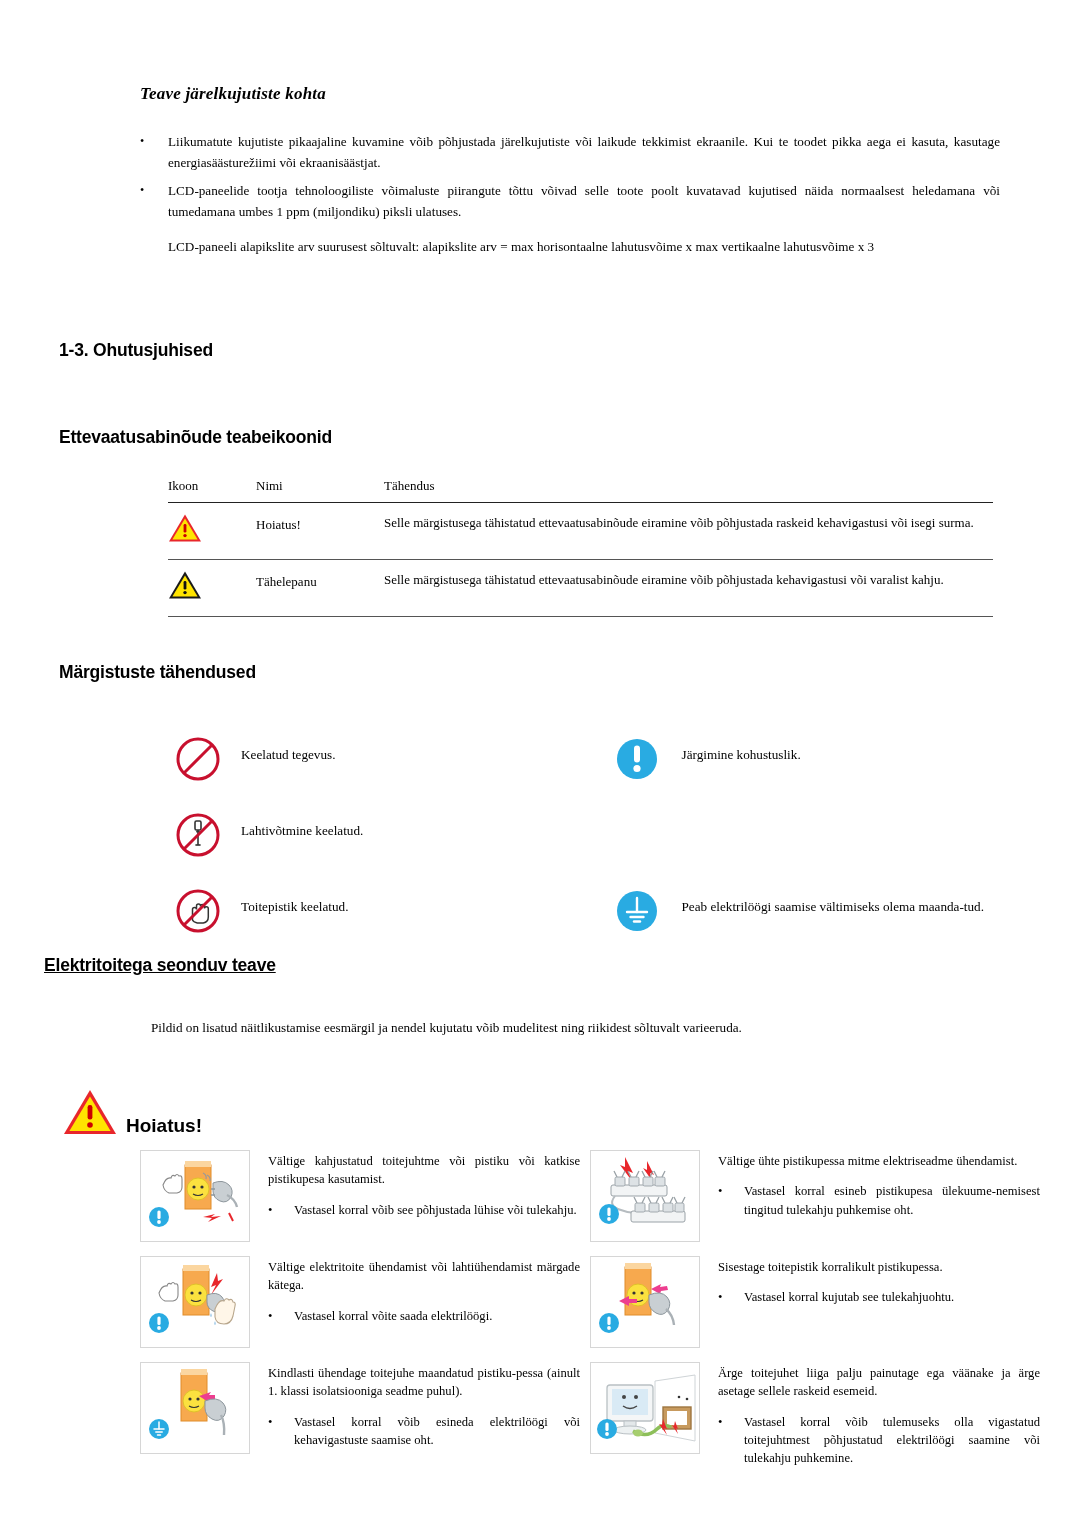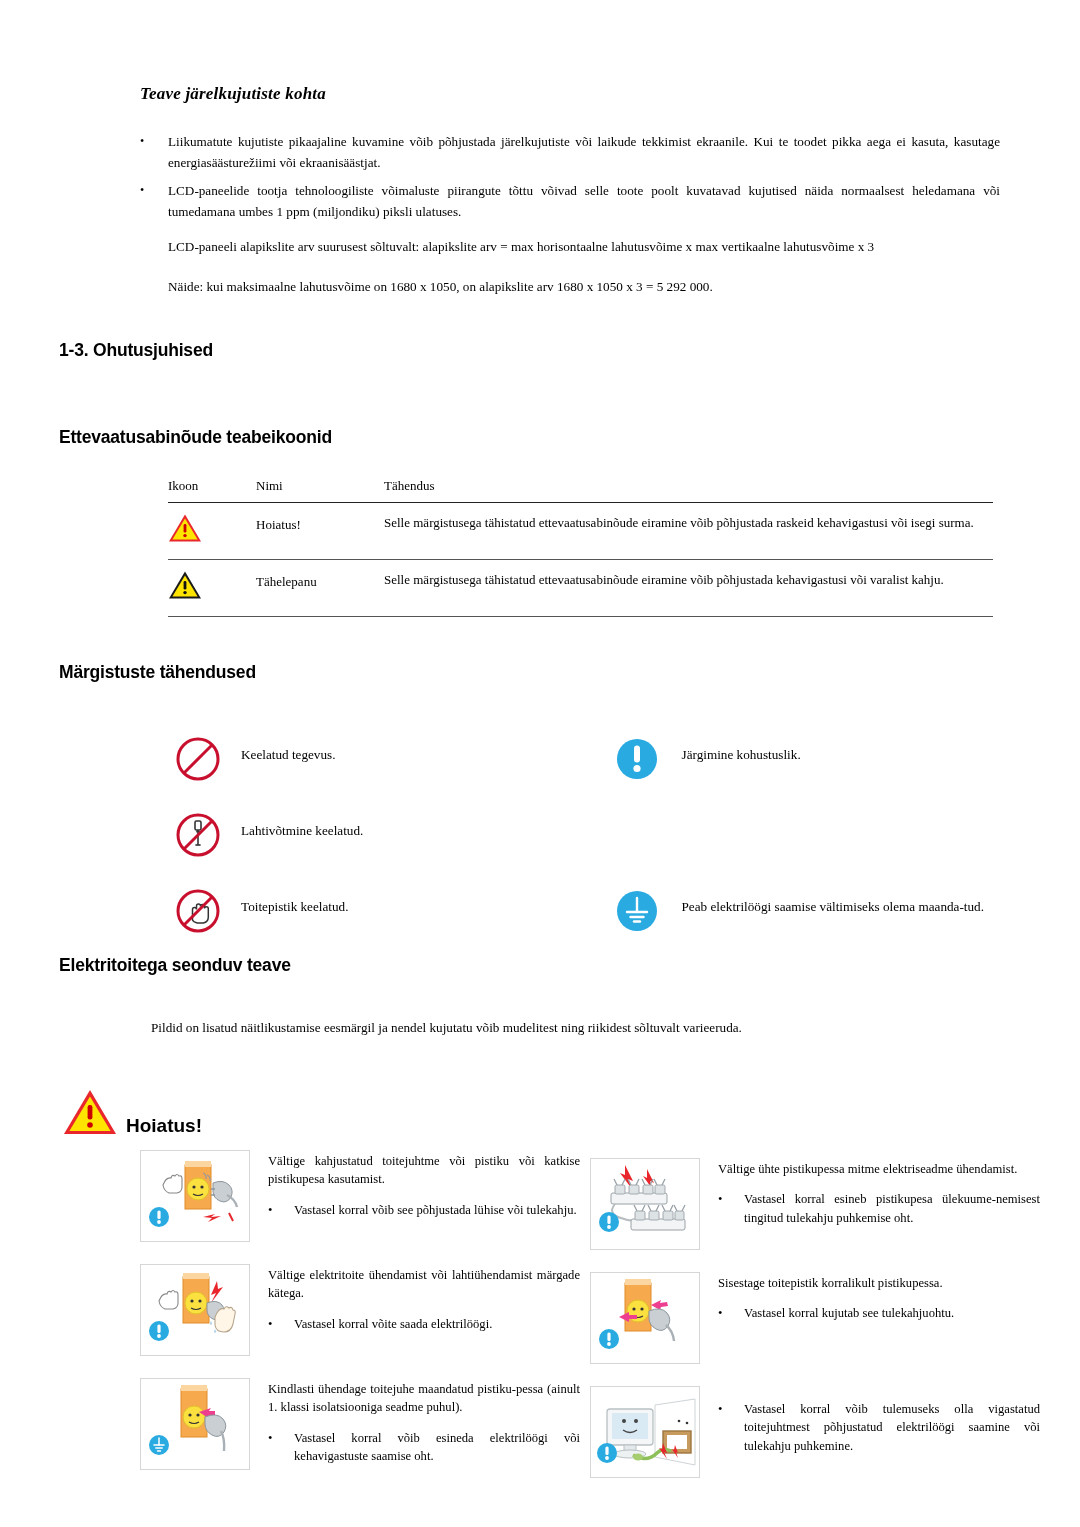--- a/index.html
+++ b/index.html
@@ -99,21 +99,21 @@
 
   
   .warn-grid {
     position: absolute;
     left: 140px; top: 1150px;
     width: 900px;
   }
   .warn-row { display: flex; width: 100%; }
   .warn-cell { display: flex; width: 50%; }
   .warn-cell.left  { padding-right: 10px; }
-  .warn-cell.right { padding-left: 0px; margin-top: 8px; }
+  .warn-cell.right { padding-left: 0px; }
   .warn-img {
     width: 110px; height: 92px;
     flex: 0 0 110px;
     border: 1px solid #d6d6d6;
     background: #fff;
     position: relative;
     overflow: hidden;
     margin-bottom: 14px;
   }
   .warn-img svg { position: absolute; left: 0; top: 0; }
@@ -135,21 +135,20 @@
     <span class="bullet-text">Liikumatute kujutiste pikaajaline kuvamine võib põhjustada järelkujutiste või laikude tekkimist ekraanile. Kui te toodet pikka aega ei kasuta, kasutage energiasäästurežiimi või ekraanisäästjat.</span>
   </div>
 
   <div class="bullet-block" style="left:140px; top:181px; width:860px;">
     <span class="bullet-mark">•</span>
     <span class="bullet-text">LCD-paneelide tootja tehnoloogiliste võimaluste piirangute tõttu võivad selle toote poolt kuvatavad kujutised näida normaalsest heledamana või tumedamana umbes 1 ppm (miljondiku) piksli ulatuses.</span>
   </div>
 
   <div class="plain-para" style="left:168px; top:237px; width:840px;">LCD-paneeli alapikslite arv suurusest sõltuvalt: alapikslite arv = max horisontaalne lahutusvõime x max vertikaalne lahutusvõime x 3</div>
 
-  <div class="plain-para" style="left:168px; top:277px; width:840px;">Näide: kui maksimaalne lahutusvõime on 1680 x 1050, on alapikslite arv 1680 x 1050 x 3 = 5 292 000.</div>
 
   <h2 class="head-bold" style="left:59px; top:340px;">1-3. Ohutusjuhised</h2>
 
   <h2 class="head-bold" style="left:59px; top:427px;text-align:center;">Ettevaatusabinõude teabeikoonid</h2>
 
   <table class="icon-table">
     <thead>
       <tr>
         <th class="col-ikoon">Ikoon</th>
         <th class="col-nimi">Nimi</th>
@@ -255,21 +254,21 @@
               <line x1="17.5" y1="30" x2="30.5" y2="30"></line>
               <line x1="21" y1="34.5" x2="27" y2="34.5"></line>
             </g>
           </svg>
         </div>
         <div class="sym-txt">Peab elektrilöögi saamise vältimiseks olema maanda-tud.</div>
       </div>
     </div>
   </div>
 
-  <h2 class="head-bold" style="left:59px; top:955px;">Elektritoitega seonduv teave</h2>
+  <h2 class="head-bold" style="left:44px; top:955px;text-decoration:underline;">Elektritoitega seonduv teave</h2>
 
   <div class="plain-para" style="left:151px; top:1018px; width:870px;">Pildid on lisatud näitlikustamise eesmärgil ja nendel kujutatu võib mudelitest ning riikidest sõltuvalt varieeruda.</div>
 
   <div class="hoiatus-banner">
     <span>
       <svg width="56" height="48" viewBox="0 0 56 48">
         <polygon points="28,2 54,46 2,46" fill="#E8262B"></polygon>
         <polygon points="28,8.5 48.6,43 7.4,43" fill="#FFE400"></polygon>
         <rect x="25.6" y="17" width="4.8" height="14.5" rx="2.2" fill="#C00"></rect>
         <circle cx="28" cy="37" r="2.8" fill="#C00"></circle>
@@ -501,20 +500,21 @@
 
             <path d="M72 56 l4 10 l-3 -1 l3 7 l-8 -11 l3 1 z" fill="#E8262B"></path>
             <path d="M84 58 l3 8 l-2 -1 l2 6 l-6 -9 l2 1 z" fill="#E8262B"></path>
 
             <circle cx="16" cy="66" r="10" fill="#29ABE2"></circle>
             <rect x="14.4" y="59.5" width="3.2" height="8.4" rx="1.5" fill="#fff"></rect>
             <circle cx="16" cy="71" r="1.9" fill="#fff"></circle>
           </svg>
         </div>
         <div class="warn-txt">
+          <div class="lead">Ärge toitejuhet liiga palju painutage ega väänake ja ärge asetage sellele raskeid esemeid.</div>
           <div class="sub">
             <span class="dot">•</span>
             <span class="stxt">Vastasel korral võib tulemuseks olla vigastatud toitejuhtmest põhjustatud elektrilöögi saamine või tulekahju puhkemine.</span>
           </div>
         </div>
       </div>
     </div>
 
   </div>
 

